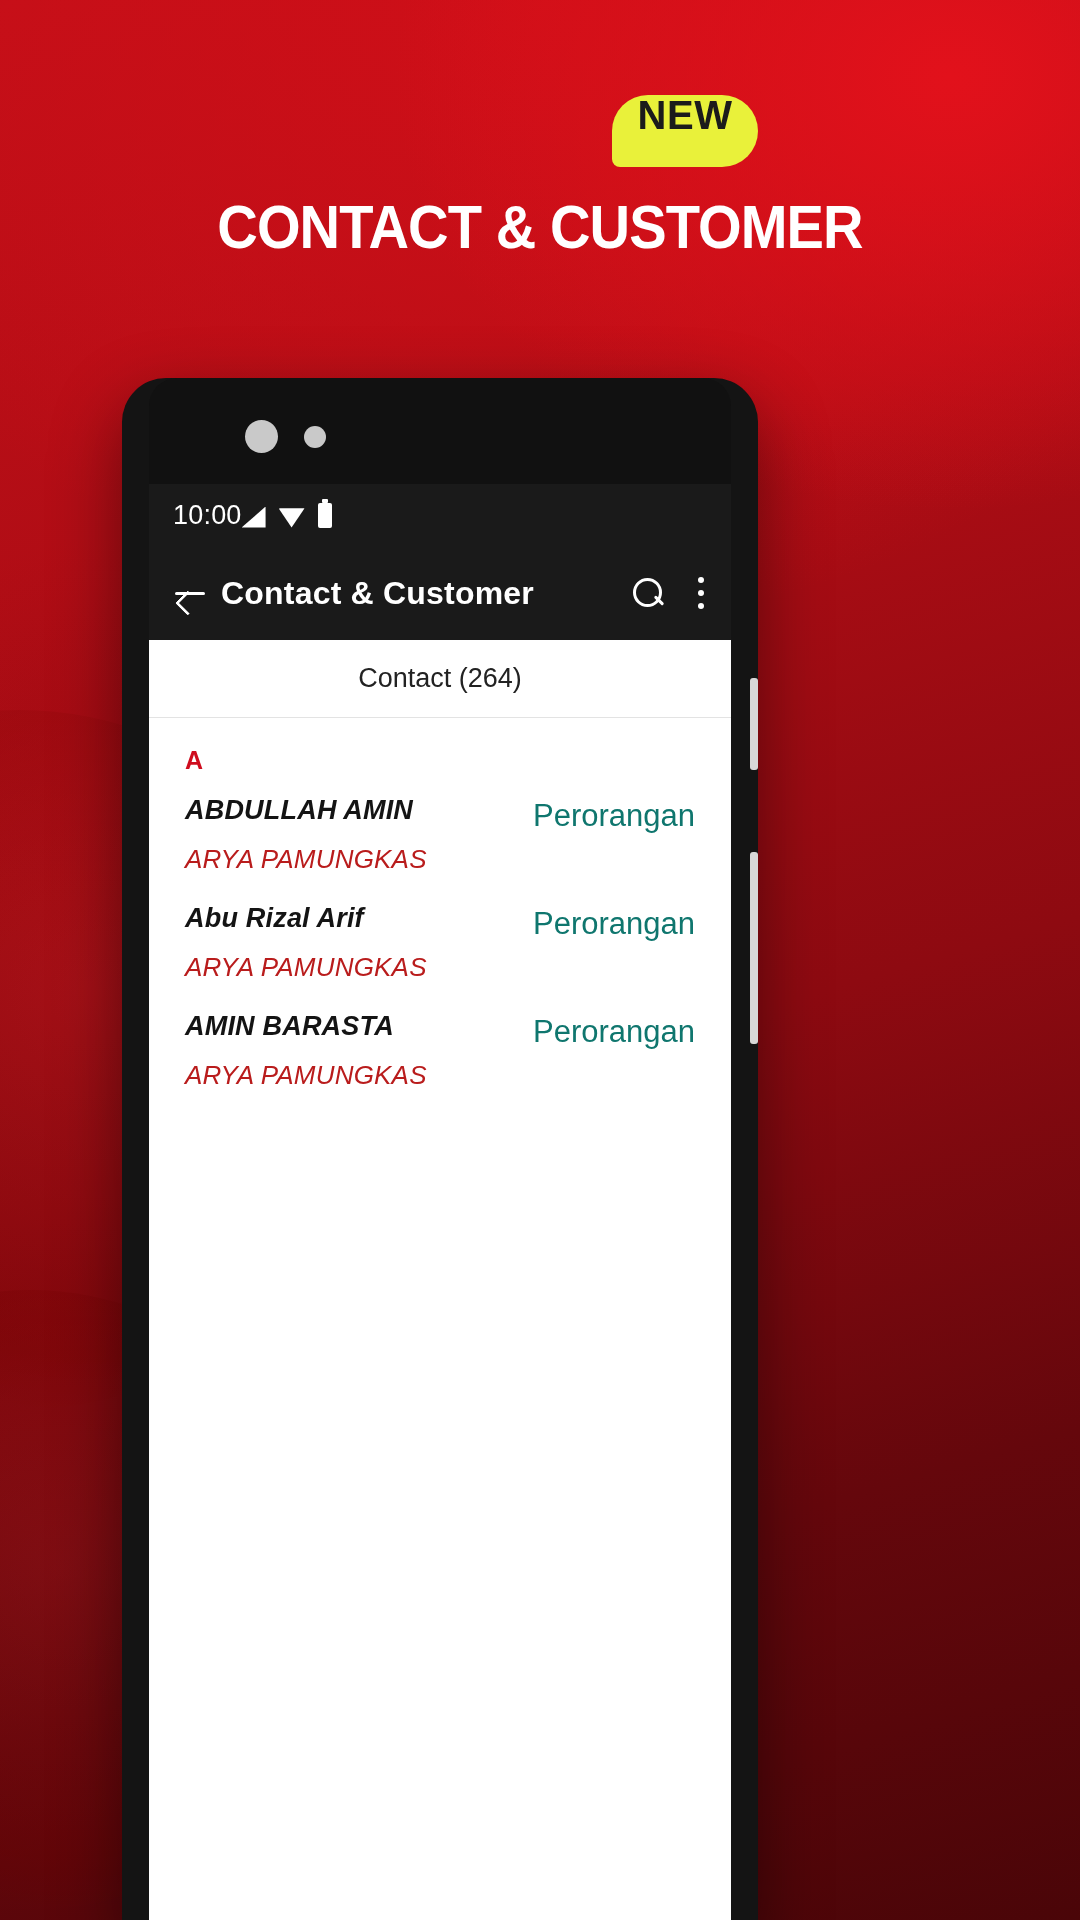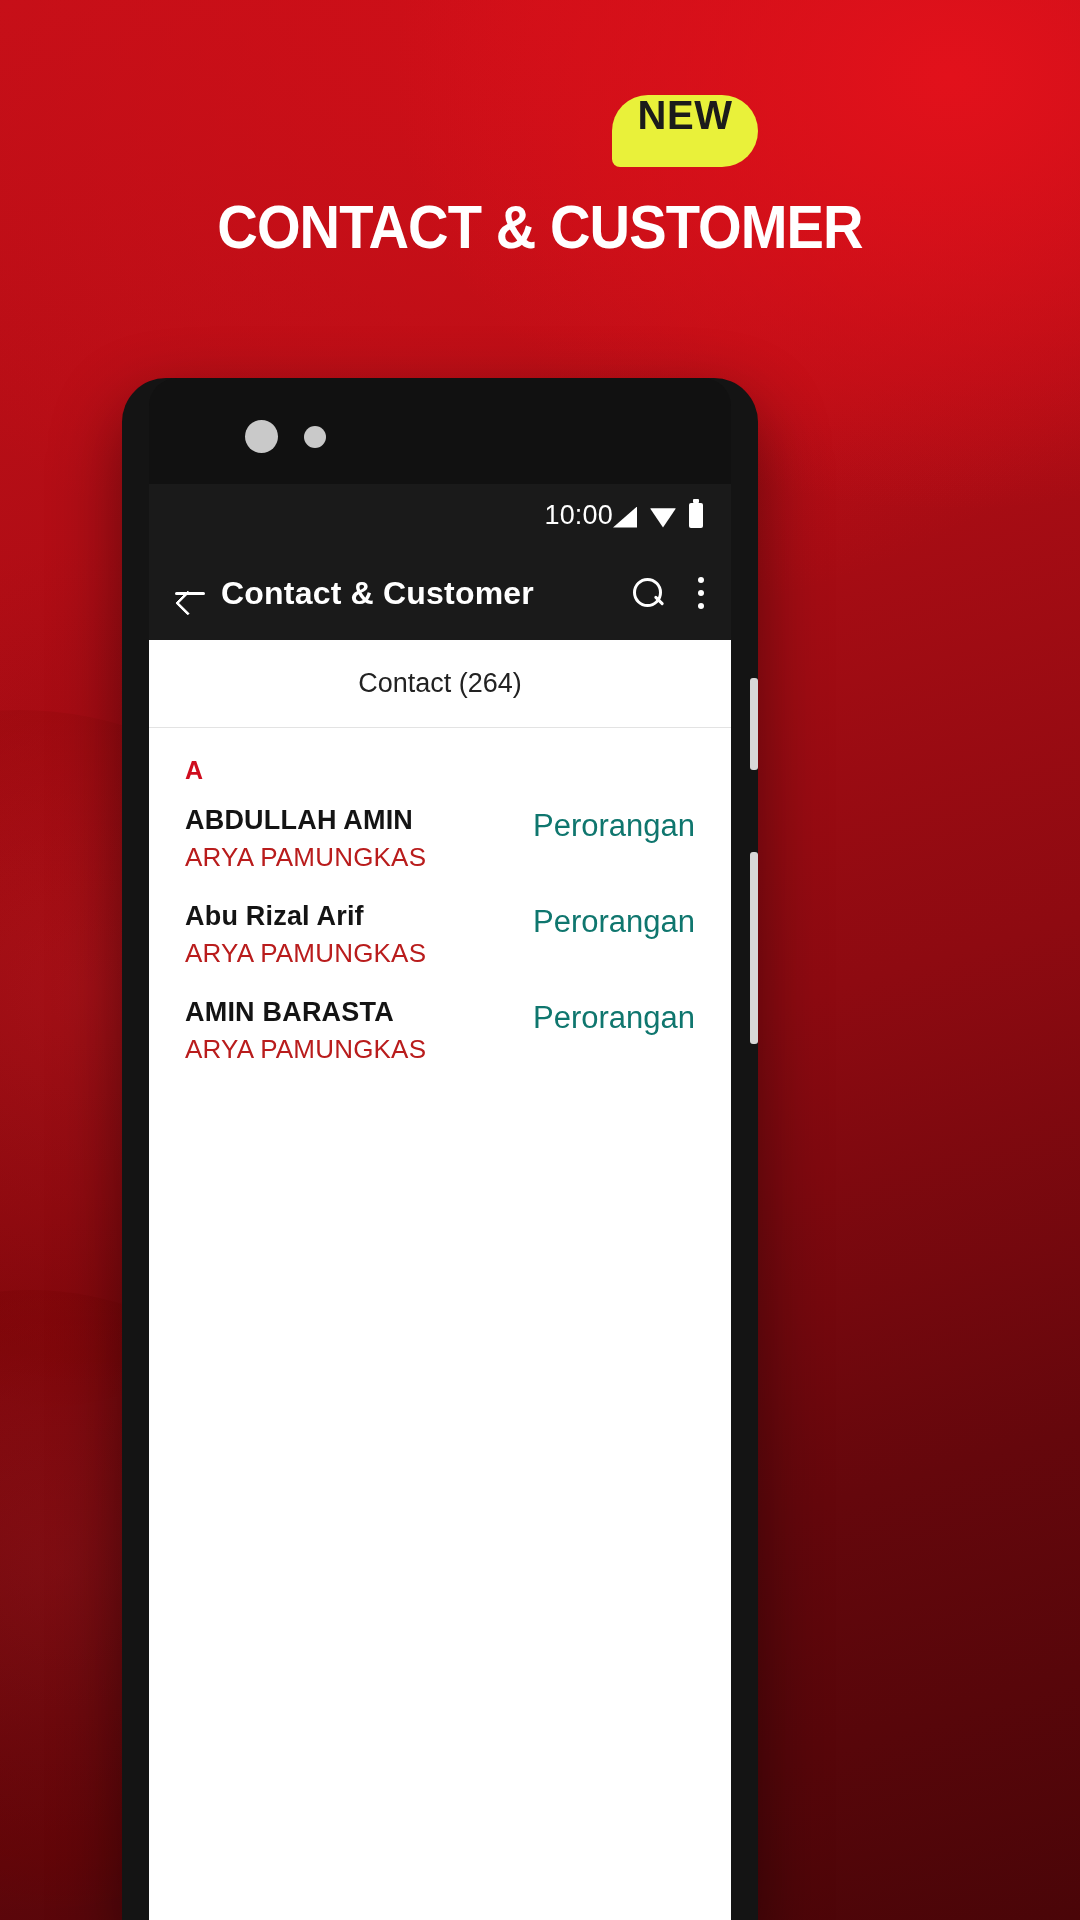--- a/index.html
+++ b/index.html
@@ -85,21 +85,21 @@
   
   .cam-row{ position:absolute; left:96px; top:42px; display:flex; align-items:center; gap:26px; }
   .cam-dot{ background:#c9c9c9; border-radius:50%; }
   .cam-dot.big{ width:33px; height:33px; }
   .cam-dot.small{ width:22px; height:22px; }
 
   
   .statusbar{
     position:absolute; left:0; right:0; top:106px;
     height:62px;
-    display:flex; align-items:center; justify-content:flex-end;
+    display:flex; align-items:center; justify-content:flex-start;
     padding:0 28px 0 24px;
     color:#ffffff;
     background:#1a1a1a;
   }
   .status-time{ font-size:27px; letter-spacing:.2px; }
   .status-icons{ display:flex; align-items:flex-end; gap:13px; }
   .ic-signal{
     width:24px; height:21px;
     background:#fff;
     clip-path:polygon(100% 0, 100% 100%, 0 100%);
@@ -161,21 +161,21 @@
     display:flex; flex-direction:column; justify-content:space-between; align-items:center;
   }
   .ic-more i{ display:block; width:6px; height:6px; border-radius:50%; background:#fff; }
 
   
   .sheet{
     position:absolute; left:0; right:0; top:262px; bottom:0;
     background:#ffffff;
   }
   .tabs{
-    display:flex; height:88px; border-bottom:1px solid #e3e3e3;
+    display:flex; height:78px; border-bottom:1px solid #e3e3e3;
   }
   .tab{
     flex:1 1 50%;
     display:flex; align-items:center; justify-content:center;
     position:relative;
     font-size:27px;
   }
   .tab.inactive{ color:#222222; }
   .tab.active{ color:#cf0d1e; font-weight:bold; }
   .tab.active::after{
@@ -185,21 +185,21 @@
 
   
   .section-letter{
     color:#cf0d1e; font-weight:bold; font-size:25px;
     padding:28px 0 8px 36px;
   }
   .row{
     display:flex; align-items:flex-start; justify-content:space-between;
     padding:12px 36px 16px 36px;
   }
-  .row-left{ display:flex; flex-direction:column; gap:6px; }
+  .row-left{ display:flex; flex-direction:column; gap:18px;font-style:italic; }
   .row-name{ font-size:27px; font-weight:bold; color:#141414; letter-spacing:.2px; }
   .row-sub{ font-size:26px; color:#b91c1c; letter-spacing:.2px; }
   .row-tag{ font-size:31px; color:#0f766e; padding-top:3px; white-space:nowrap; }
 </style>
 </head>
 <body>
 
 <div class="stage">
 
   <div class="blob blob-c"></div>

